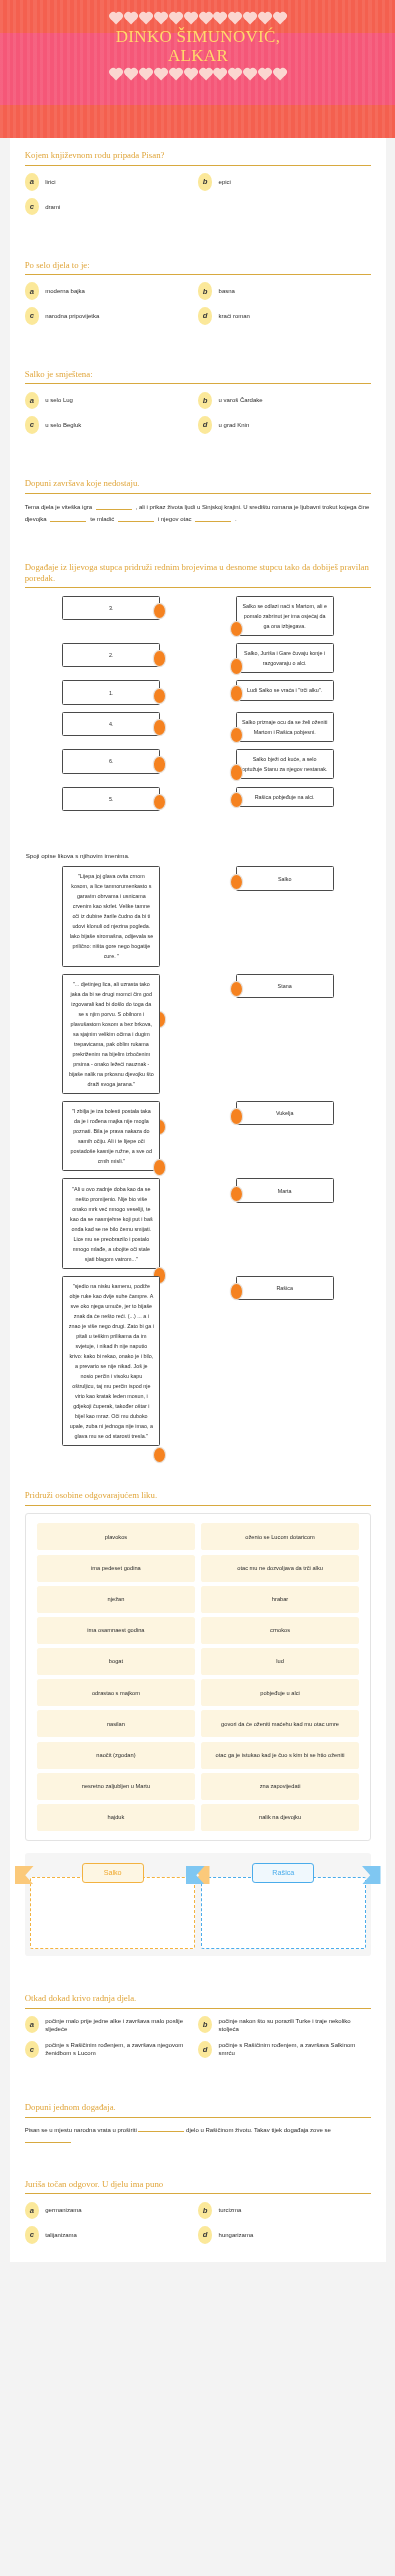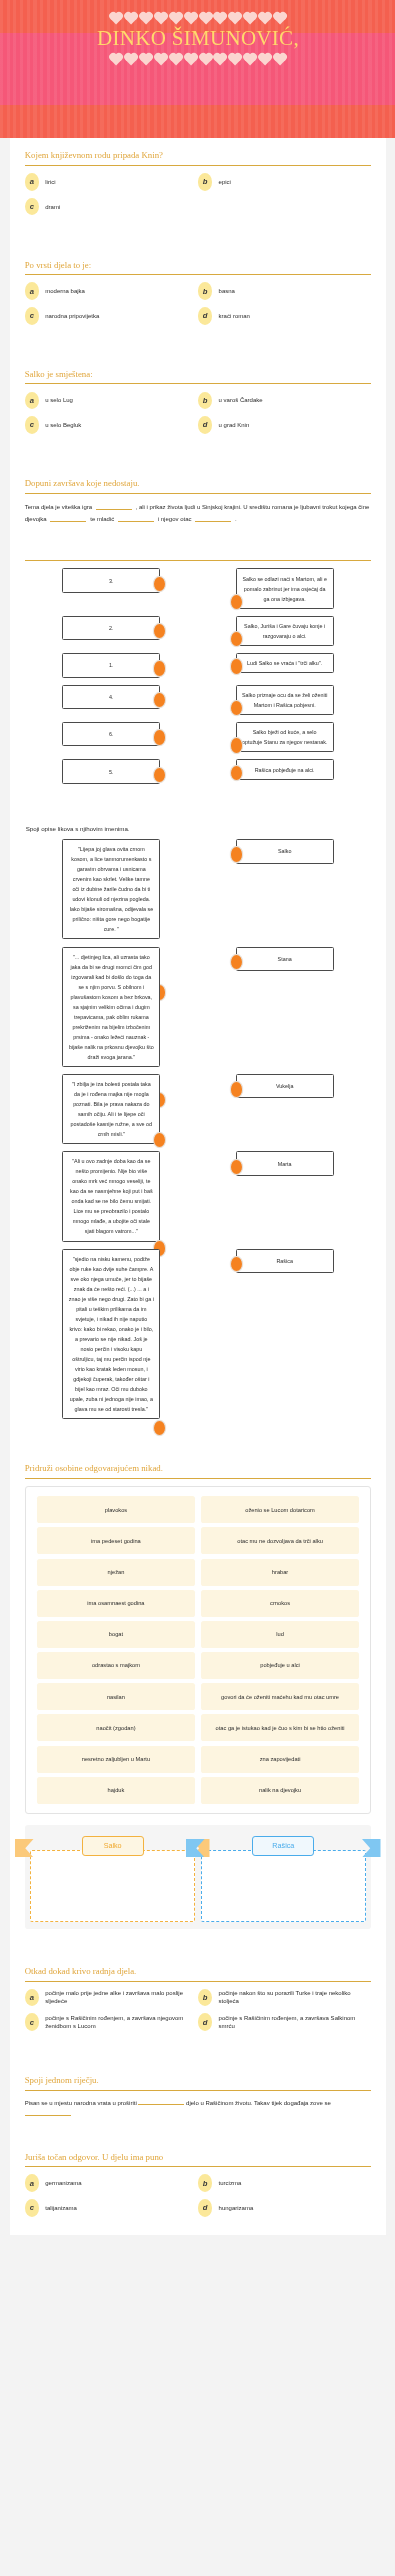--- a/index.html
+++ b/index.html
@@ -39,21 +39,21 @@
     transform: rotate(-45deg); background: #fbd6d0;
   }
   .heart:before, .heart:after {
     content:""; position:absolute; width:7.7px; height:7.7px; border-radius:50%;
     background: #fbd6d0;
   }
   .heart:before { top: -3.9px; left: 0; }
   .heart:after { left: 3.9px; top: 0; }
   .hero-title {
     font-family: "Liberation Serif", serif;
-    font-size: 21px;
+    font-size: 17px;
     line-height: 1.12;
     color: #ffd96b;
     letter-spacing: 0.3px;
     margin: 4.1px 0 5.2px 0;
     font-weight: 400;
     padding: 0 20.6px;
   }
 
   
   .card {
@@ -186,20 +186,21 @@
         <span class="heart"></span>
         <span class="heart"></span>
         <span class="heart"></span>
         <span class="heart"></span>
         <span class="heart"></span>
         <span class="heart"></span>
         <span class="heart"></span>
       </div>
       <div class="hero-title">
         <div>DINKO ŠIMUNOVIĆ,</div>
+        <div>ALKAR</div>
       </div>
       <div class="hearts bottom">
         <span class="heart"></span>
         <span class="heart"></span>
         <span class="heart"></span>
         <span class="heart"></span>
         <span class="heart"></span>
         <span class="heart"></span>
         <span class="heart"></span>
         <span class="heart"></span>
@@ -207,41 +208,41 @@
         <span class="heart"></span>
         <span class="heart"></span>
         <span class="heart"></span>
       </div>
     </div>
   </div>
 
   <div class="card">
 
     <div class="qblock">
-      <div class="q-title">Kojem književnom rodu pripada Knin?</div>
+      <div class="q-title">Kojem književnom rodu pripada Pisan?</div>
       <hr class="q-rule">
       <div class="opts">
         <div class="opt">
           <span class="bubble">a</span>
           <span class="opt-label">lirici</span>
         </div>
         <div class="opt">
           <span class="bubble">b</span>
           <span class="opt-label">epici</span>
         </div>
         <div class="opt">
           <span class="bubble">c</span>
           <span class="opt-label">drami</span>
         </div>
       </div>
       <div class="spacer"></div>
     </div>
 
     <div class="qblock">
-      <div class="q-title">Po vrsti djela to je:</div>
+      <div class="q-title">Po selo djela to je:</div>
       <hr class="q-rule">
       <div class="opts">
         <div class="opt">
           <span class="bubble">a</span>
           <span class="opt-label">moderna bajka</span>
         </div>
         <div class="opt">
           <span class="bubble">b</span>
           <span class="opt-label">basna</span>
         </div>
@@ -292,20 +293,21 @@
         <span>te mladić</span>
         <span class="blank"></span>
         <span>i njegov otac</span>
         <span class="blank"></span>
         <span>.</span>
       </div>
       <div class="spacer"></div>
     </div>
 
     <div class="qblock">
+      <div class="q-title">Događaje iz lijevoga stupca pridruži rednim brojevima u desnome stupcu tako da dobiješ pravilan poredak.</div>
       <hr class="q-rule">
 
       <div class="match-row">
         <div class="match-col-left">
           <div class="mbox small">
             <span>3.</span>
             <span class="dot right"></span>
           </div>
         </div>
         <div class="match-col-right">
@@ -467,21 +469,21 @@
           <div class="mbox small">
             <span>Rašica</span>
             <span class="dot left"></span>
           </div>
         </div>
       </div>
       <div class="spacer"></div>
     </div>
 
     <div class="qblock">
-      <div class="q-title">Pridruži osobine odgovarajućem nikad.</div>
+      <div class="q-title">Pridruži osobine odgovarajućem liku.</div>
       <hr class="q-rule">
 
       <div class="chip-panel">
         <div class="chip-grid">
           <div class="chip-cell">
               <div class="chip">plavokos</div>
             </div>
           <div class="chip-cell">
               <div class="chip">oženio se Lucom dotaricom</div>
             </div>
@@ -597,21 +599,21 @@
         </div>
         <div class="opt">
           <span class="bubble">d</span>
           <span class="opt-label">počinje s Rašičinim rođenjem, a završava Salkinom smrću</span>
         </div>
       </div>
       <div class="spacer"></div>
     </div>
 
     <div class="qblock">
-      <div class="q-title">Spoji jednom riječju.</div>
+      <div class="q-title">Dopuni jednom događaja.</div>
       <hr class="q-rule">
       <div class="note-text">
         <span>Pisan se u mjestu narodna vrata u proširiti</span>
         <span class="inline-blank"></span>
         <span>djelo u Rašičinom životu. Takav</span>
         <span>tijek događaja zove se</span>
         <span class="inline-blank"></span>
       </div>
       <div class="spacer-sm"></div>
     </div>

